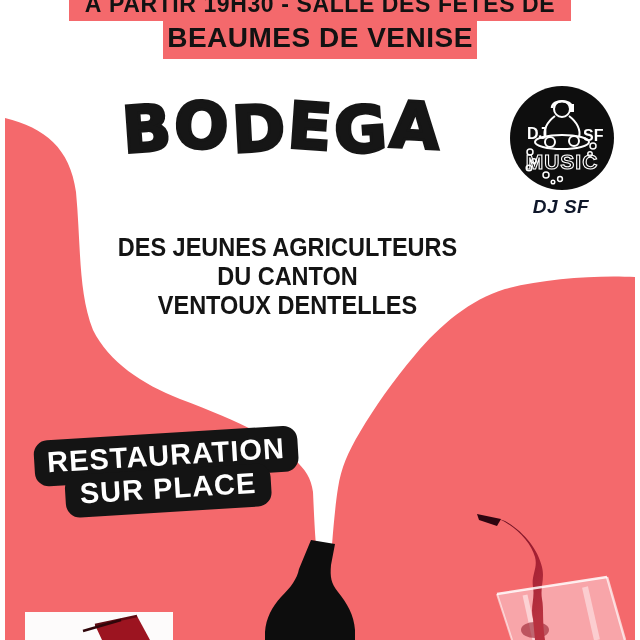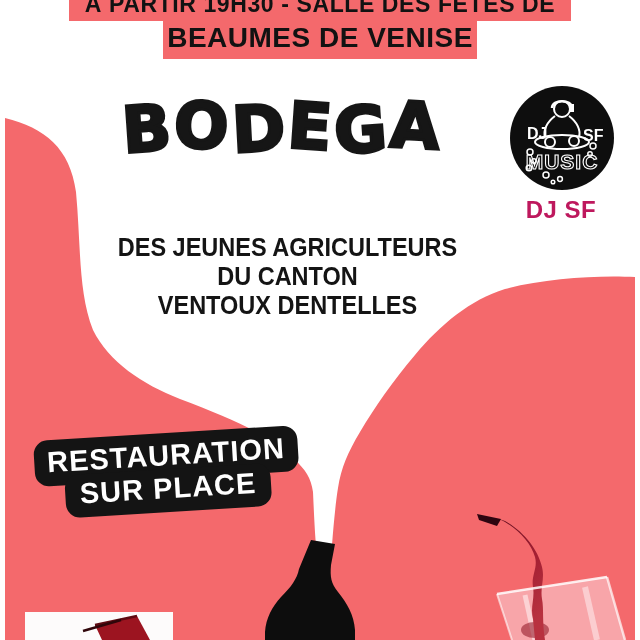--- a/index.html
+++ b/index.html
@@ -28,21 +28,21 @@
   .L4{transform:rotate(-4deg) translateY(2px);}
   .L5{transform:rotate(3deg) translateY(-2px);}
 
   
   #subtitle{position:absolute;left:90px;top:233px;width:395px;text-align:center;z-index:5;
     color:#141414;font-weight:900;font-size:25px;line-height:1.16;transform:scaleX(0.94);letter-spacing:0px;}
 
   
   #dj-logo{position:absolute;left:505px;top:82px;z-index:5;}
   #dj-caption{position:absolute;left:503px;top:196px;width:116px;text-align:center;z-index:5;
-    color:#be185d;font-weight:900;font-size:24px;letter-spacing:0.5px;}
+    color:#0f172a;font-weight:900;font-size:19px;letter-spacing:0.5px;font-style:italic;}
 
   
   #badge{position:absolute;left:20px;top:442px;width:290px;text-align:center;z-index:7;
     transform:rotate(-3.5deg);transform-origin:left top;}
   .badge-line{display:inline-block;background:#141414;color:#ffffff;font-weight:900;
     border-radius:14px;line-height:1;white-space:nowrap;}
   #badge-line-1{font-size:29px;letter-spacing:1px;padding:8px 13px 9px;}
   #badge-line-2{font-size:29px;letter-spacing:1px;padding:5px 15px 9px;margin-top:-10px;}
 
   

